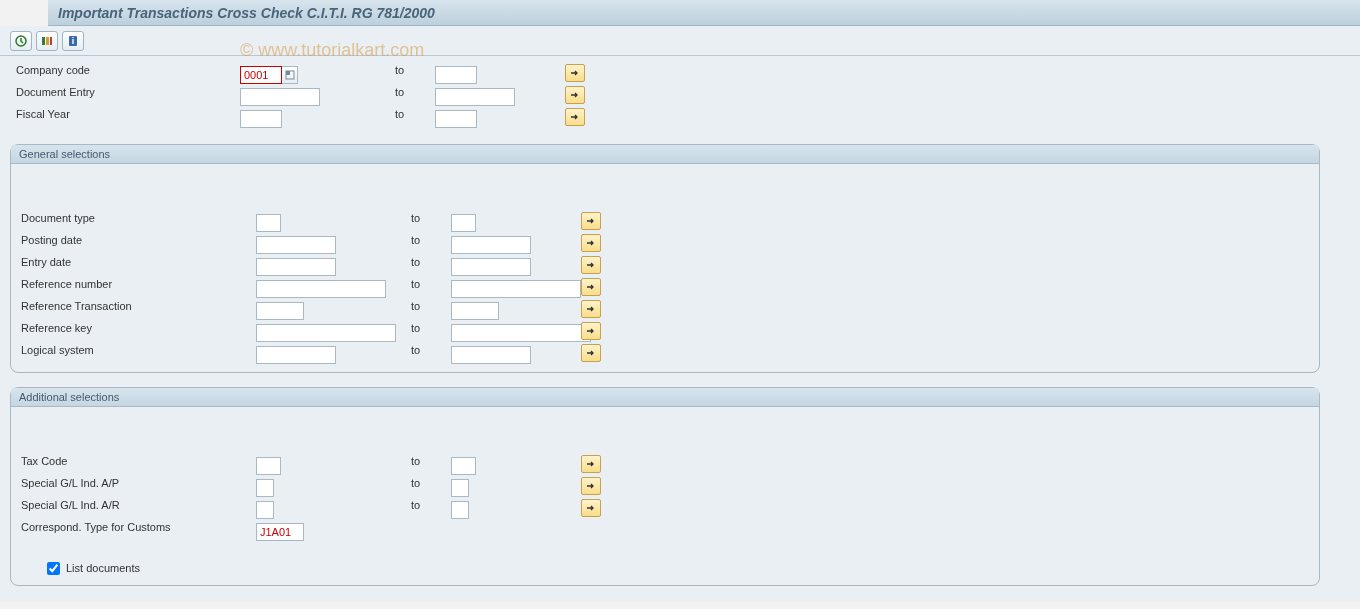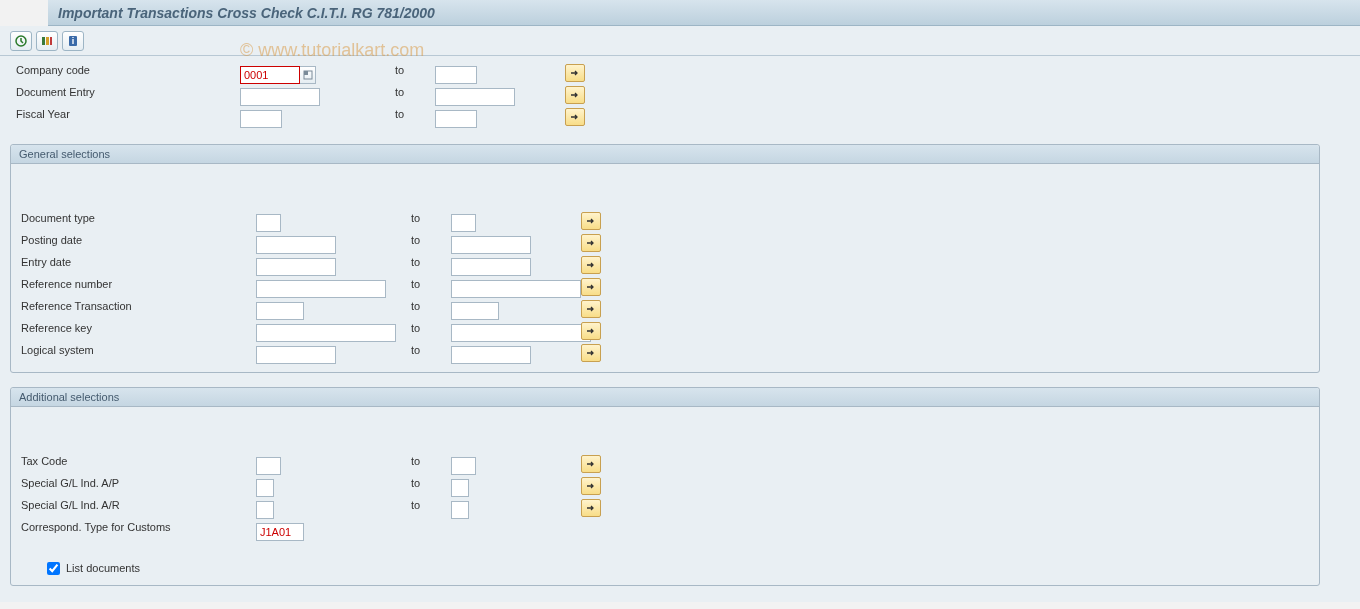--- a/index.html
+++ b/index.html
@@ -125,21 +125,21 @@
     border-radius: 2px;
     background: linear-gradient(to bottom, #fff3cc, #f8dd88);
     display: inline-flex;
     align-items: center;
     justify-content: center;
     cursor: pointer;
     color: #333;
   }
   .group {
     border: 1px solid #a8b8c5;
-    border-radius: 3px;
+    border-radius: 8px;
     margin: 14px 0 8px 0;
     background: #e9eff3;
     width: 1310px;
   }
   .group-title {
     background: linear-gradient(to bottom, #d7e4ed, #c5d6e2);
     border-bottom: 1px solid #a8b8c5;
     padding: 3px 8px;
     font-size: 11px;
     color: #445a6e;
@@ -221,21 +221,21 @@
       </svg>
   </div>
   <div class="scroll-btn" style="height:10px;"></div>
 </div>
 
 <div class="main">
 
   <div class="row">
     <div class="label">Company code</div>
     <div class="col-from">
-      <input class="sap-input red-border" style="width: 60px;" value="0001">
+      <input class="sap-input red-border" style="width: 42px;" value="0001">
       <div class="f4">
         <svg width="10" height="10" viewBox="0 0 10 10">
             <rect x="1" y="1" width="8" height="8" fill="none" stroke="#7a8a98"></rect>
             <rect x="1" y="1" width="4" height="4" fill="#7a8a98"></rect>
           </svg>
       </div>
     </div>
     <div class="col-to-label">to</div>
     <div class="col-to">
         <input class="sap-input" style="width: 42px;">

